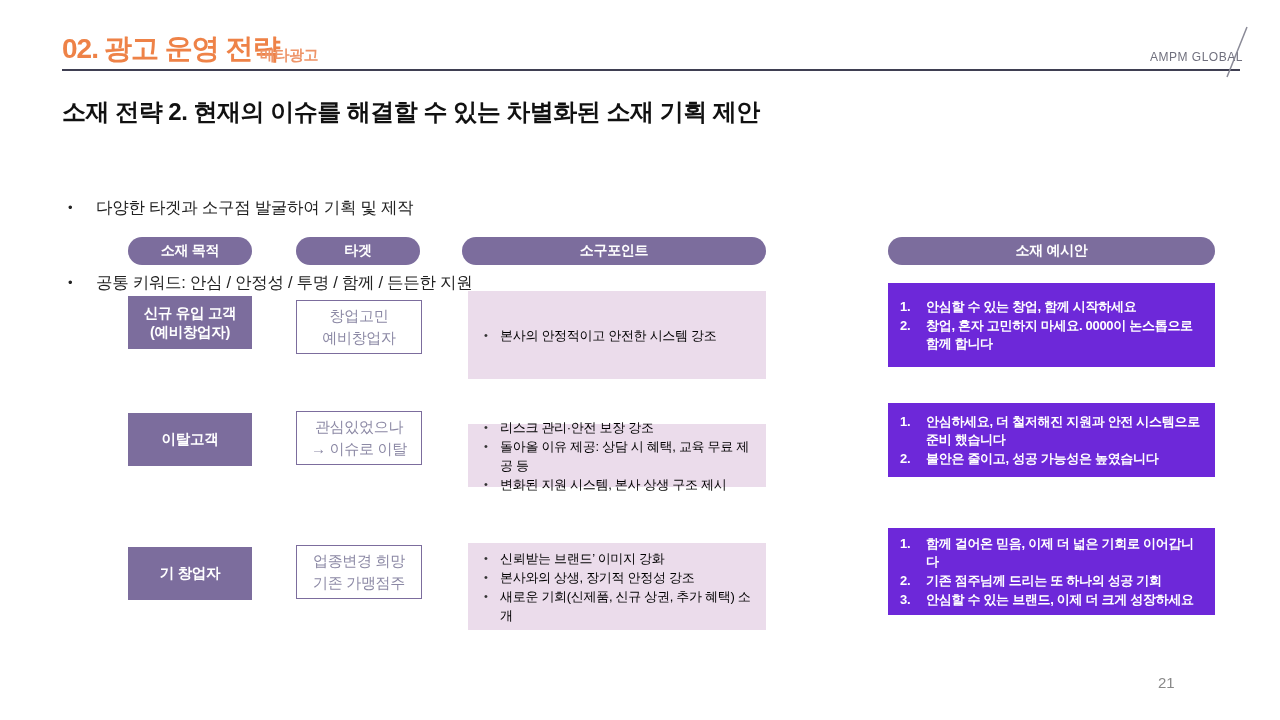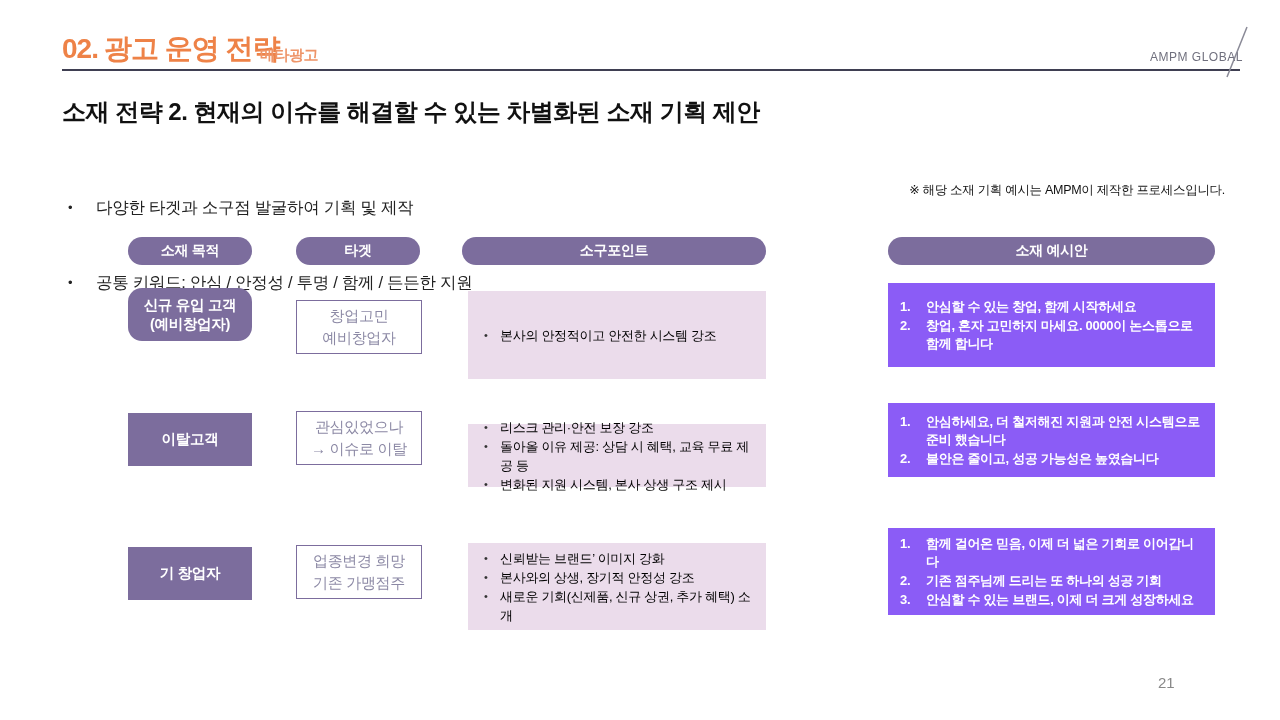--- a/index.html
+++ b/index.html
@@ -34,29 +34,29 @@
                  color:#ffffff; font-size:14.5px; font-weight:bold; display:flex; flex-direction:column;
                  align-items:center; justify-content:center; line-height:19px; text-align:center; letter-spacing:-0.3px; }
   .target-box { position:absolute; left:296px; width:126px; height:54px; background:#ffffff;
                 border:1px solid #7C6D9D; color:#8C89A5; font-size:15px; display:flex; flex-direction:column;
                 align-items:center; justify-content:center; line-height:22px; text-align:center; letter-spacing:-0.3px; }
   .points-box { position:absolute; left:468px; width:298px; background:#EBDCEB;
                 display:flex; flex-direction:column; justify-content:center; padding:8px 10px 8px 14px; }
   .points-box ul { list-style:none; }
   .points-box li { font-size:13px; color:#000000; line-height:19px; padding-left:18px; position:relative; letter-spacing:-0.3px; }
   .points-box li::before { content:"•"; position:absolute; left:2px; font-size:11px; color:#333; }
-  .examples-box { position:absolute; left:888px; width:327px; background:#8b5cf6;
+  .examples-box { position:absolute; left:888px; width:327px; background:#6d28d9;
                   display:flex; flex-direction:column; justify-content:center; padding:8px 10px 8px 12px; }
   .examples-box ol { list-style:none; counter-reset:ex; }
   .examples-box li { counter-increment:ex; font-size:13px; font-weight:bold; color:#ffffff; line-height:18px;
                      display:flex; letter-spacing:-0.3px; margin:1px 0; }
   .examples-box li::before { content:counter(ex) "."; width:26px; flex:0 0 26px; }
   .examples-box li span { flex:1; }
   
-  .r1 .purpose-box { top:288px;border-radius:14px; } .r1 .target-box { top:300px; } .r1 .points-box { top:291px; height:88px; } .r1 .examples-box { top:283px; height:84px; }
+  .r1 .purpose-box { top:296px; } .r1 .target-box { top:300px; } .r1 .points-box { top:291px; height:88px; } .r1 .examples-box { top:283px; height:84px; }
   .r2 .purpose-box { top:413px; } .r2 .target-box { top:411px; } .r2 .points-box { top:408px; height:63px;margin-top:16px; } .r2 .examples-box { top:403px; height:74px; }
   .r3 .purpose-box { top:547px; } .r3 .target-box { top:545px; } .r3 .points-box { top:543px; height:87px; } .r3 .examples-box { top:528px; height:87px; }
   .page-number { position:absolute; left:1158px; top:674px; font-size:15px; color:#898989; }
 </style>
 </head>
 <body>
 
 <div class="slide">
 
   <h2 class="section-heading"><span class="num">02.</span><span>광고 운영 전략</span></h2>
@@ -65,21 +65,20 @@
   <div class="header-line"></div>
   <svg class="logo-slash" width="26" height="56" viewBox="0 0 26 56">
       <line x1="3" y1="53" x2="23" y2="3" stroke="#8a8a97" stroke-width="1.5"></line>
     </svg>
 
   <h1 class="slide-title">소재 전략 2. 현재의 이슈를 해결할 수 있는 차별화된 소재 기획 제안</h1>
   <ul class="intro-list">
     <li>다양한 타겟과 소구점 발굴하여 기획 및 제작</li>
     <li>공통 키워드: 안심 / 안정성 / 투명 / 함께 / 든든한 지원</li>
   </ul>
-  <div class="footnote">※ 해당 소재 기획 예시는 AMPM이 제작한 프로세스입니다.</div>
 
   <div class="pill c1">소재 목적</div>
   <div class="pill c2">타겟</div>
   <div class="pill c3">소구포인트</div>
   <div class="pill c4">소재 예시안</div>
 
   <div class="row r1">
     <div class="purpose-box">
       <span>신규 유입 고객</span>
       <span>(예비창업자)</span>

